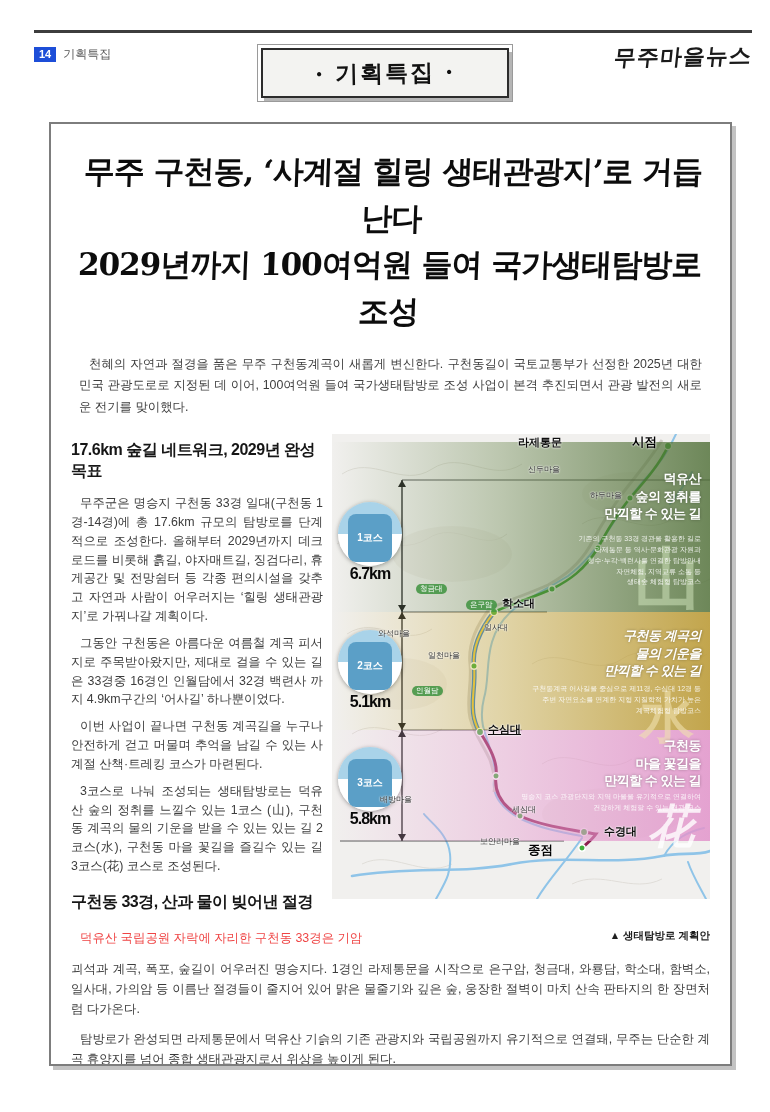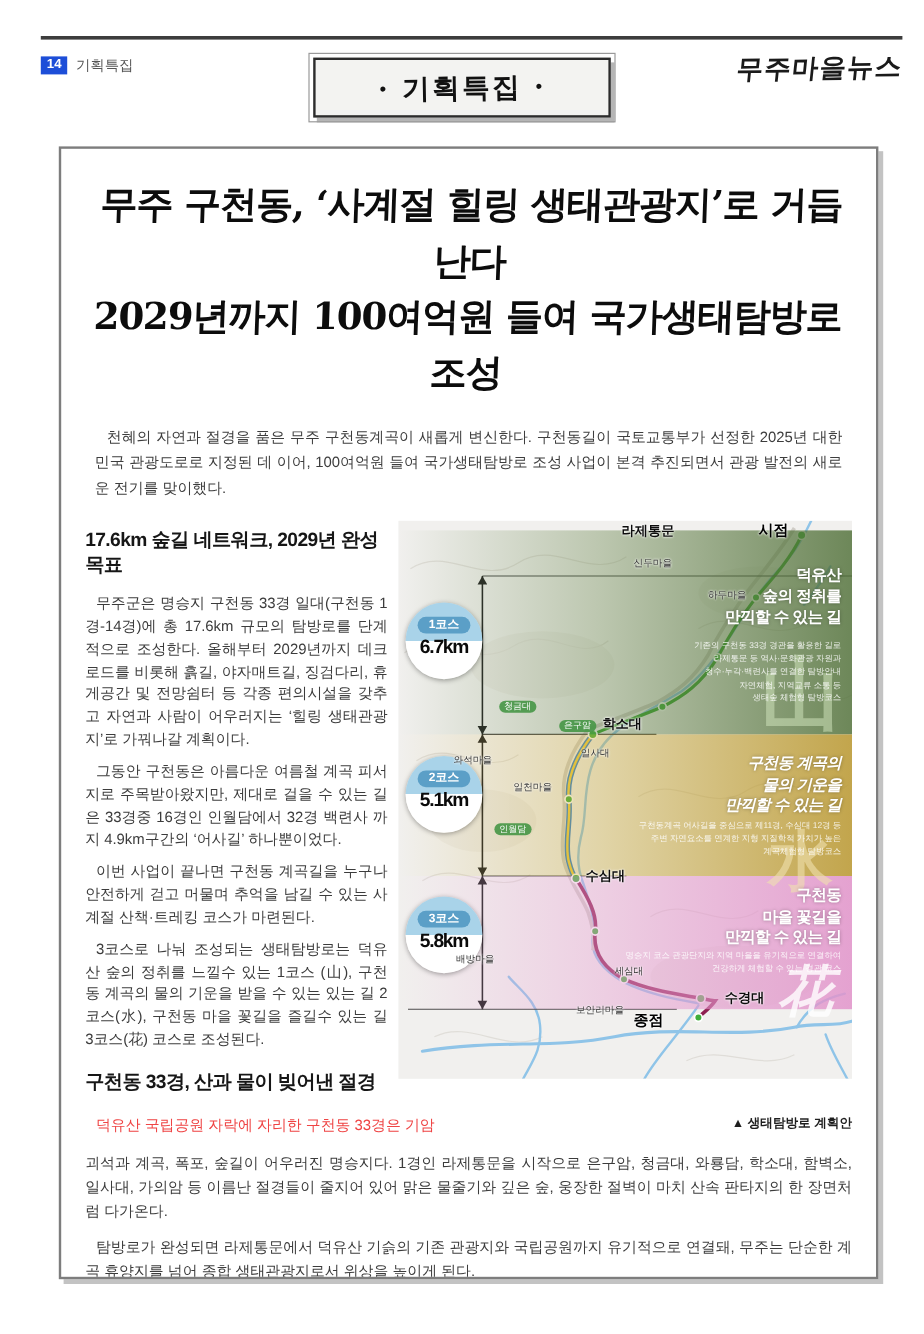--- a/index.html
+++ b/index.html
@@ -50,21 +50,21 @@
   .f1{top:100px;} .f2{top:250px;} .f3{top:358px;}
   .hanja{position:absolute;font-family:"DejaVu Serif",serif;font-weight:900;}
   .hanja.mtn{right:10px;top:100px;font-size:66px;color:rgba(205,225,185,.55);}
   .hanja.wtr{right:16px;top:248px;font-size:54px;color:rgba(240,225,175,.6);}
   .hanja.flw{right:16px;top:362px;font-size:46px;color:rgba(255,255,255,.8);font-style:italic;}
 
   .badge{position:absolute;left:6px;width:64px;height:64px;border-radius:50%;
          background:linear-gradient(180deg,#a9d3e9 0 50%,#ffffff 50%);box-shadow:0 1px 4px rgba(0,0,0,.35);
          display:flex;flex-direction:column;align-items:center;}
   .badge .nm{margin-top:12px;background:#5b9fc7;color:#fff;font-weight:800;font-size:10px;
-         padding:1px 9px;border-radius:8px;line-height:1.2;}
+         padding:18px 9px;border-radius:8px;line-height:1.2;}
   .badge .ds{margin-top:3px;color:#0a0a0a;font-weight:900;font-size:16px;letter-spacing:-1px;}
   .bd1{top:68px;} .bd2{top:196px;} .bd3{top:313px;}
 
   .map-label{position:absolute;font-size:8px;color:#333;text-shadow:0 0 2px #fff,0 0 2px #fff;white-space:nowrap;}
   .map-label.bold{font-size:11px;font-weight:800;color:#0d0d0d;}
   .map-label.big{font-size:12.5px;font-weight:900;color:#000;}
   .map-label.pill{background:rgba(70,150,70,.9);color:#fff;border-radius:6px;padding:0 4px;font-size:7.5px;text-shadow:none;}
 
   .caption-row{display:flex;align-items:flex-start;margin-top:6px;}
   .para-start{width:345px;font-size:12.4px;line-height:1.55;color:#ef4444;text-indent:9px;}
@@ -232,21 +232,21 @@
       <div class="map-label big" style="left:300px;top:0px;">시점</div>
       <div class="map-label" style="left:196px;top:30px;">신두마을</div>
       <div class="map-label" style="left:258px;top:56px;">하두마을</div>
       <div class="map-label pill" style="left:84px;top:150px;">청금대</div>
       <div class="map-label pill" style="left:134px;top:166px;">은구암</div>
       <div class="map-label bold" style="left:170px;top:162px;">학소대</div>
       <div class="map-label" style="left:152px;top:188px;">일사대</div>
       <div class="map-label" style="left:46px;top:194px;">와석마을</div>
       <div class="map-label" style="left:96px;top:216px;">일천마을</div>
       <div class="map-label pill" style="left:80px;top:252px;">인월담</div>
-      <div class="map-label bold" style="left:156px;top:288px;">수심대</div>
+      <div class="map-label bold" style="left:156px;top:288px;text-decoration:underline;">수심대</div>
       <div class="map-label" style="left:48px;top:360px;">배방마을</div>
       <div class="map-label" style="left:180px;top:370px;">세심대</div>
       <div class="map-label bold" style="left:272px;top:390px;">수경대</div>
       <div class="map-label" style="left:148px;top:402px;">보안리마을</div>
       <div class="map-label big" style="left:196px;top:408px;">종점</div>
     </div>
   </div>
 
   <div class="caption-row">
     <div class="para-start">덕유산 국립공원 자락에 자리한 구천동 33경은 기암</div>

